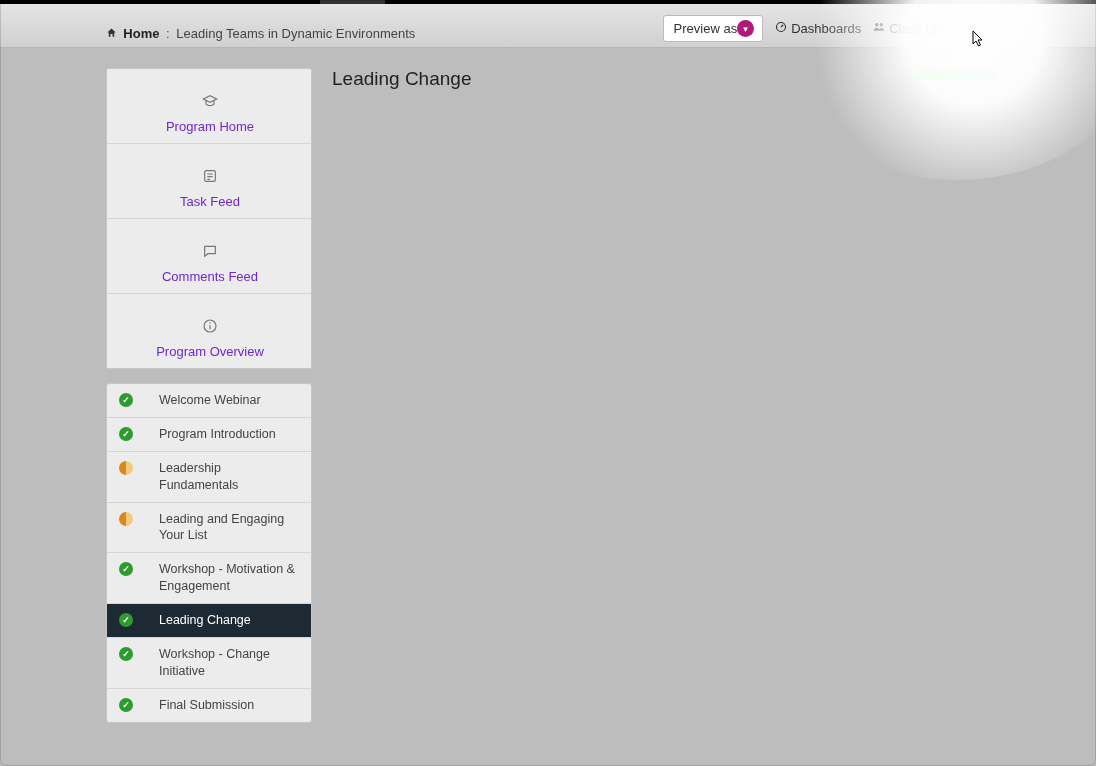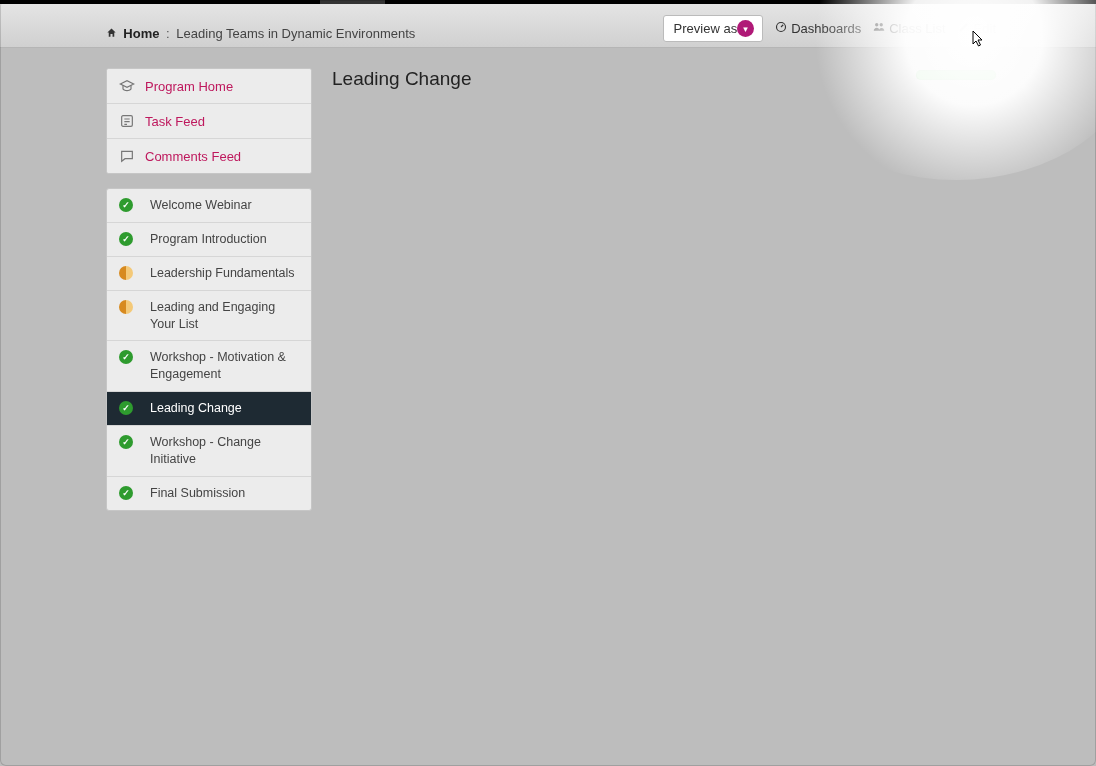--- a/index.html
+++ b/index.html
@@ -27,27 +27,27 @@
   
   .spotlight { position:absolute; top:-80px; right:-40px; width:360px; height:260px; border-radius:50%; background: radial-gradient(circle at 55% 45%, rgba(255,255,255,1) 0%, rgba(255,255,255,0.95) 28%, rgba(255,255,255,0.0) 65%); pointer-events:none; z-index:5;}
   .cursor { position:absolute; top:30px; right:110px; font-size:14px; color:#222; z-index:6; pointer-events:none; }
 
   
   .page { position:absolute; top:48px; left:0; right:0; bottom:0; }
 
   
   .sidebar { position:absolute; left:106px; top:20px; width:206px; }
   .nav-block { border:1px solid #c6c6c6; border-radius:3px; background:#ececec; overflow:hidden; margin-bottom:14px; }
-  .nav-item { display:flex; align-items:center; gap:10px; padding:9px 10px 9px 12px; border-bottom:1px solid #d6d6d6; font-size:13px; color:#be185d; cursor:pointer; background:#ececec; }
+  .nav-item { display:flex; align-items:center; gap:10px; padding:24px 10px 9px 12px; border-bottom:1px solid #d6d6d6; font-size:13px; color:#6d28d9; cursor:pointer; background:#ececec;flex-direction:column; }
   .nav-item:last-child { border-bottom:none; }
   .nav-item .ico { width:16px; display:flex; justify-content:center; color:#777; }
   .nav-item .ico svg { width:16px; height:16px; }
 
   .mod-block { border:1px solid #c6c6c6; border-radius:3px; background:#ececec; overflow:hidden; }
-  .mod-item { display:flex; align-items:flex-start; gap:17px; padding:8px 10px 8px 12px; border-bottom:1px solid #d6d6d6; font-size:12.5px; color:#444; cursor:pointer; line-height:1.35; }
+  .mod-item { display:flex; align-items:flex-start; gap:26px; padding:8px 10px 8px 12px; border-bottom:1px solid #d6d6d6; font-size:12.5px; color:#444; cursor:pointer; line-height:1.35; }
   .mod-item:last-child { border-bottom:none; }
   .mod-item.active { background:#1e2a33; color:#fff; }
   .mod-item .status { width:14px; height:14px; border-radius:50%; flex-shrink:0; margin-top:1px; display:flex; align-items:center; justify-content:center; }
   .status.done { background:#2e9b2e; }
   .status.done::after { content:"✓"; color:#fff; font-size:9px; font-weight:bold; }
   .status.half { background: linear-gradient(to right, #d78a1f 50%, #f4c978 50%); }
   .status.empty { background:#fff; border:1.5px solid #bbb; }
   .mod-item .label { flex:1; }
 
   
@@ -145,20 +145,30 @@
           <span>Task Feed</span>
         </div>
         <div class="nav-item">
           <span class="ico">
             <svg viewBox="0 0 24 24" fill="none" stroke="#777" stroke-width="1.8">
               <path d="M4 5h16v11H9l-5 4V5z"></path>
             </svg>
           </span>
           <span>Comments Feed</span>
         </div>
+        <div class="nav-item">
+          <span class="ico">
+            <svg viewBox="0 0 24 24" fill="none" stroke="#777" stroke-width="1.8">
+              <circle cx="12" cy="12" r="9"></circle>
+              <line x1="12" y1="11" x2="12" y2="17"></line>
+              <circle cx="12" cy="7.5" r="1" fill="#777" stroke="none"></circle>
+            </svg>
+          </span>
+          <span>Program Overview</span>
+        </div>
       </div>
     <div class="mod-block" id="mod-block">
         <div class="mod-item">
           <span class="status done"></span>
           <span class="label">Welcome Webinar</span>
         </div>
         <div class="mod-item">
           <span class="status done"></span>
           <span class="label">Program Introduction</span>
         </div>

